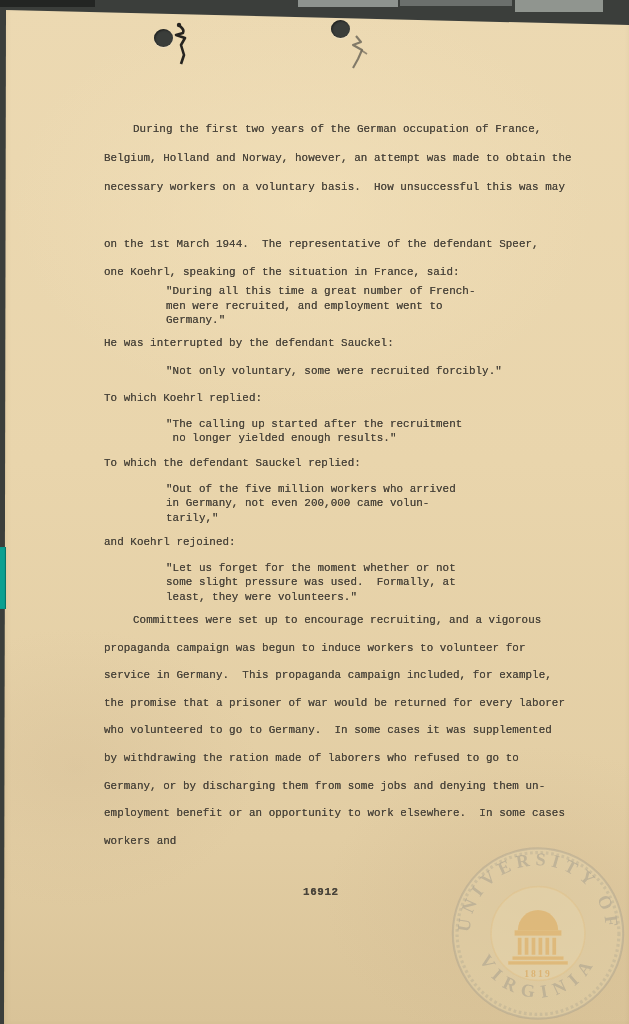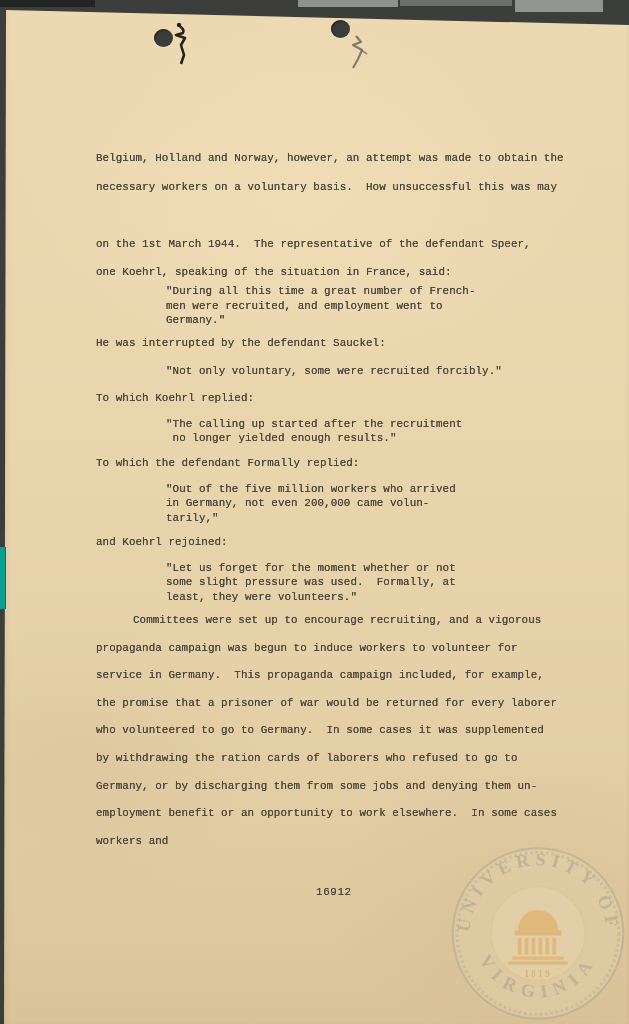--- a/index.html
+++ b/index.html
@@ -31,24 +31,24 @@
   #hole-right{left:331px;top:20px;width:19px;height:18px;}
   
   #tab{position:absolute;left:0;top:547px;width:6px;height:62px;background:#0aa091;box-shadow:inset -1px 0 1px rgba(0,0,0,.3);}
   
   .tl{
     position:absolute;white-space:pre;
     font-size:10.9px;line-height:13px;color:#49443b;
     text-shadow:0 0 .5px rgba(68,62,50,.85);
     letter-spacing:.05px;
   }
-  .p{left:96px;}   
+  .p{left:104px;}   
   .f{left:133px;}   
   .q{left:166px;}   
-  #page-number{left:316px;letter-spacing:.6px;}
+  #page-number{left:303px;letter-spacing:.6px;font-weight:bold;}
   
   .ink{position:absolute;}
   
   #seal{position:absolute;left:446px;top:843px;opacity:.95;}
   #seal text, #seal textPath{font-family:"Liberation Serif","DejaVu Serif",serif;font-weight:bold;}
   .arc-text{fill:#9b968a;opacity:.48;font-size:17px;letter-spacing:5px;}
   .arc-text-b{fill:#9b968a;opacity:.48;font-size:17px;letter-spacing:7px;}
   .rotunda{fill:#dfa855;opacity:.55;}
   .seal-year{fill:#d89f4e;opacity:.6;font-size:9px;letter-spacing:2px;text-anchor:middle;}
 </style>
@@ -102,55 +102,56 @@
       <rect class="rotunda" x="79" y="89" width="3.5" height="16"></rect>
       <rect class="rotunda" x="85.5" y="89" width="3.5" height="16"></rect>
       <rect class="rotunda" x="92" y="89" width="3.5" height="16"></rect>
       <rect class="rotunda" x="98.5" y="89" width="3.5" height="16"></rect>
       <rect class="rotunda" x="61" y="106.5" width="48" height="3.2"></rect>
       <rect class="rotunda" x="57" y="111" width="56" height="3.2"></rect>
     </g>
     <text class="seal-year" x="85" y="126">1819</text>
   </svg>
 
+  <div class="tl f" style="top:123px">During the first two years of the German occupation of France,</div>
   <div class="tl p" style="top:152px">Belgium, Holland and Norway, however, an attempt was made to obtain the</div>
   <div class="tl p" style="top:181px">necessary workers on a voluntary basis.  How unsuccessful this was may</div>
   <div class="tl p" style="top:238px">on the 1st March 1944.  The representative of the defendant Speer,</div>
   <div class="tl p" style="top:266px">one Koehrl, speaking of the situation in France, said:</div>
 
   <div class="tl q" style="top:285px">"During all this time a great number of French-</div>
   <div class="tl q" style="top:299.5px">men were recruited, and employment went to</div>
   <div class="tl q" style="top:314px">Germany."</div>
 
   <div class="tl p" style="top:337px">He was interrupted by the defendant Sauckel:</div>
 
   <div class="tl q" style="top:364.5px">"Not only voluntary, some were recruited forcibly."</div>
 
   <div class="tl p" style="top:391.5px">To which Koehrl replied:</div>
 
   <div class="tl q" style="top:417.5px">"The calling up started after the recruitment</div>
   <div class="tl q" style="top:432px"> no longer yielded enough results."</div>
 
-  <div class="tl p" style="top:456.5px">To which the defendant Formally replied:</div>
+  <div class="tl p" style="top:456.5px">To which the defendant Sauckel replied:</div>
 
   <div class="tl q" style="top:482.5px">"Out of the five million workers who arrived</div>
   <div class="tl q" style="top:497px">in Germany, not even 200,000 came volun-</div>
   <div class="tl q" style="top:511.5px">tarily,"</div>
 
   <div class="tl p" style="top:536px">and Koehrl rejoined:</div>
 
   <div class="tl q" style="top:561.5px">"Let us forget for the moment whether or not</div>
   <div class="tl q" style="top:576px">some slight pressure was used.  Formally, at</div>
   <div class="tl q" style="top:590.5px">least, they were volunteers."</div>
 
   <div class="tl f" style="top:614px">Committees were set up to encourage recruiting, and a vigorous</div>
   <div class="tl p" style="top:642px">propaganda campaign was begun to induce workers to volunteer for</div>
   <div class="tl p" style="top:669px">service in Germany.  This propaganda campaign included, for example,</div>
   <div class="tl p" style="top:697px">the promise that a prisoner of war would be returned for every laborer</div>
   <div class="tl p" style="top:724px">who volunteered to go to Germany.  In some cases it was supplemented</div>
-  <div class="tl p" style="top:752px">by withdrawing the ration cards of laborers who refused to go to</div>
+  <div class="tl p" style="top:752px">by withdrawing the ration made of laborers who refused to go to</div>
   <div class="tl p" style="top:780px">Germany, or by discharging them from some jobs and denying them un-</div>
   <div class="tl p" style="top:807px">employment benefit or an opportunity to work elsewhere.  In some cases</div>
   <div class="tl p" style="top:835px">workers and</div>
 
   <div class="tl" id="page-number" style="top:886px">16912</div>
 
 </div>
 
 </body></html>

